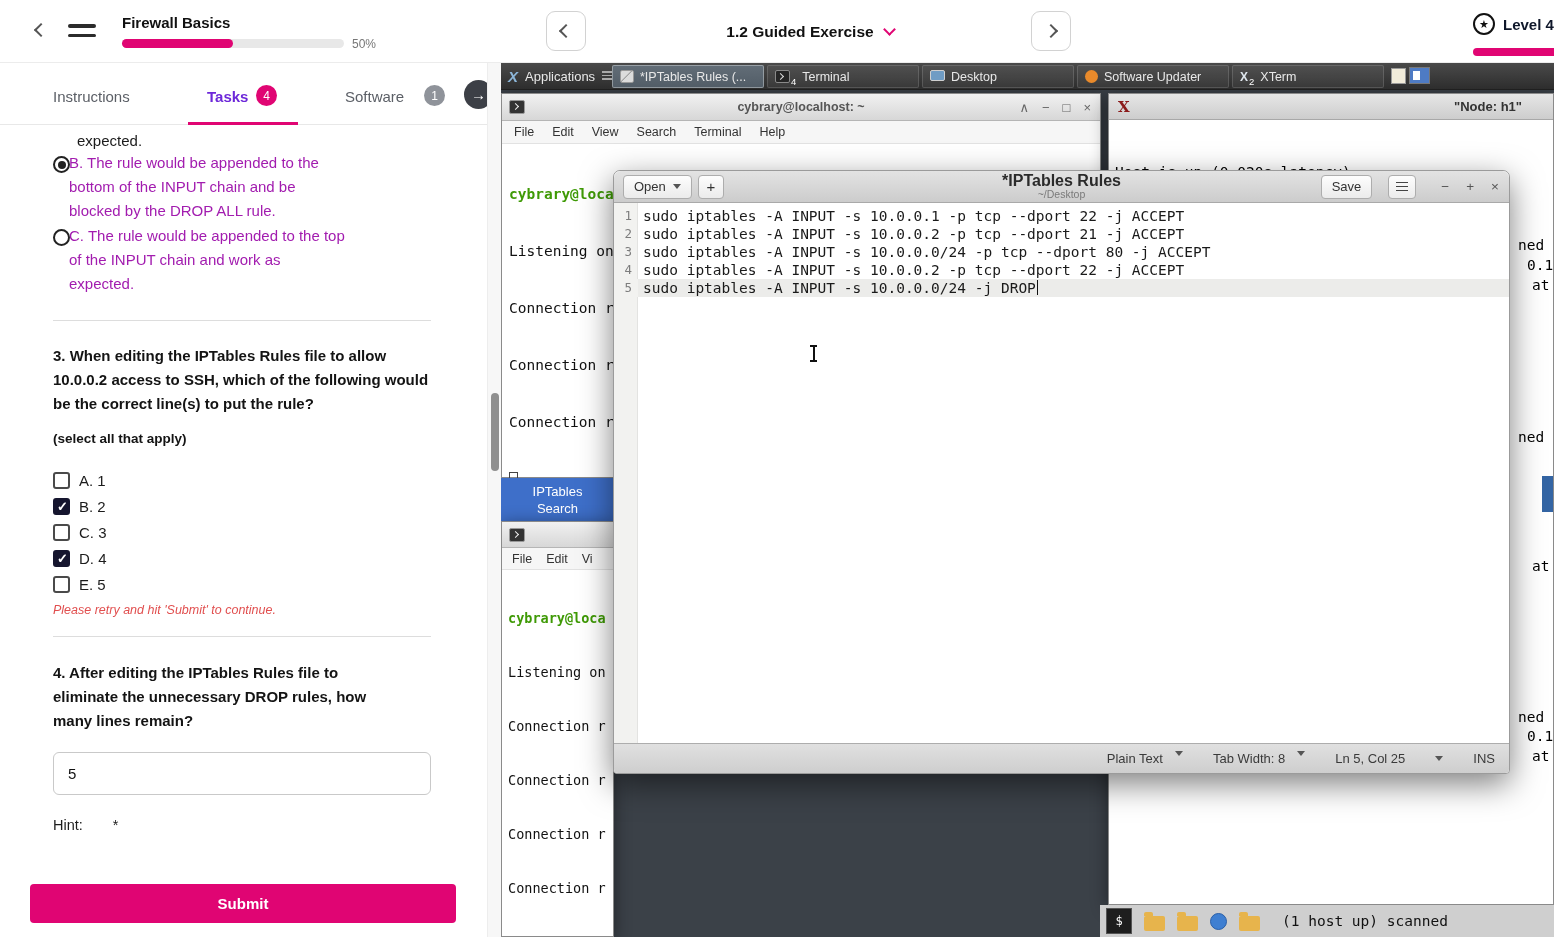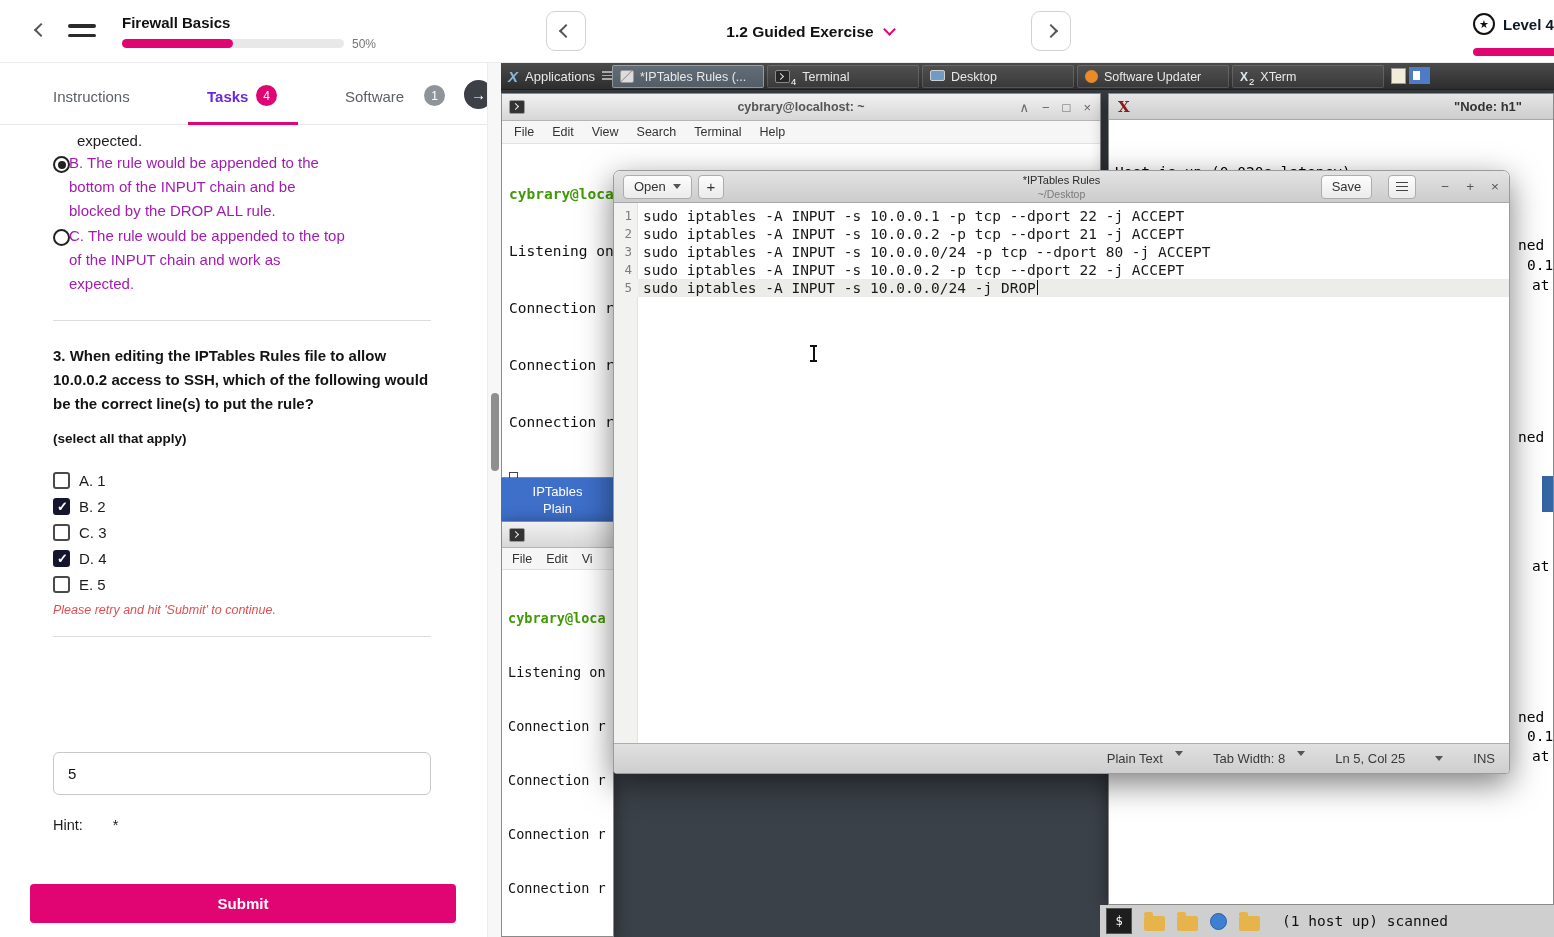--- a/index.html
+++ b/index.html
@@ -124,21 +124,21 @@
   .x-sel{position:absolute;left:433px;top:382px;width:13px;height:36px;background:#3465a4}
 
   
   .gedit{position:absolute;left:112px;top:107px;width:897px;height:604px;background:#fff;border:1px solid #9b9b9b;border-radius:7px 7px 4px 4px;box-shadow:0 10px 32px rgba(0,0,0,.5);z-index:4}
   .g-header{height:32px;background:linear-gradient(#e3e3e3,#cccccc);border-bottom:1px solid #a9a9a9;border-radius:7px 7px 0 0;position:relative;display:flex;align-items:center}
   .g-btn{height:24px;border:1px solid #adadad;border-radius:4px;background:linear-gradient(#fdfdfd,#ebebeb);font-size:13px;color:#333;display:flex;align-items:center;justify-content:center;padding:0 10px;cursor:pointer}
   .g-open{margin-left:9px;gap:7px}
   .g-plus{width:26px;margin-left:6px;font-size:15px}
   .caret-dn{width:0;height:0;border-left:4px solid transparent;border-right:4px solid transparent;border-top:5px solid #555}
   .g-titlebox{position:absolute;left:200px;right:200px;top:2px;text-align:center;pointer-events:none}
-  .g-title{font-size:11px;font-weight:400;color:#2b2b2b;line-height:15px}
+  .g-title{font-size:16px;font-weight:700;color:#2b2b2b;line-height:15px}
   .g-sub{font-size:10.5px;color:#7a7a7a;line-height:12px}
   .g-right{position:absolute;right:10px;display:flex;align-items:center;gap:16px}
   .g-menu-btn{width:28px;flex-direction:column;gap:2.5px}
   .g-menu-btn i{display:block;width:12px;height:1.5px;background:#444}
   .g-ctrls{display:flex;gap:17px;color:#555;font-size:13.5px;margin-left:9px}
   .g-ctrls span{cursor:pointer}
   .g-edit{position:absolute;top:32px;bottom:30px;left:0;right:0;background:#fff;overflow:hidden;font-family:"DejaVu Sans Mono",monospace;font-size:14.5px}
   .g-gutter{position:absolute;left:0;top:0;bottom:0;width:24px;background:#f2f2f0;border-right:1px solid #e3e3e1}
   .g-rows{position:relative;padding-top:4px}
   .g-row{position:relative;height:18px;line-height:18px;padding-left:29px;white-space:pre}
@@ -242,20 +242,21 @@
     <div class="cb-row">
         <span class="cb"></span>
         <span class="cb-label">E. 5</span>
       </div>
   </div>
 
   <div class="retry">Please retry and hit 'Submit' to continue.</div>
 
   <div class="hr h2"></div>
 
+  <div class="q-text q4">4. After editing the IPTables Rules file to eliminate the unnecessary DROP rules, how many lines remain?</div>
   <input class="answer-input" value="5" style="">
   <div class="hint">
     <span class="hint-label">Hint:</span>
     <span class="hint-val">*</span>
   </div>
   <button class="submit-btn">Submit</button>
 
   <div class="sbar">
       <div class="sthumb"></div>
     </div>
@@ -344,21 +345,21 @@
     <span class="x-frag" style="left:418px;top:163px">0.10</span>
     <span class="x-frag" style="left:423px;top:183px">at 2</span>
     <span class="x-frag" style="left:409px;top:335px">ned</span>
     <span class="x-frag" style="left:423px;top:464px">at 2</span>
     <span class="x-frag" style="left:409px;top:615px">ned</span>
     <span class="x-frag" style="left:418px;top:634px">0.10</span>
     <span class="x-frag" style="left:423px;top:654px">at 2</span>
     <span class="x-sel"></span>
   </div>
 
-  <div class="t2-label">IPTables Plain</div>
+  <div class="t2-label">IPTables Search</div>
   <div class="win term2">
     <div class="titlebar">
       <span class="tbar-appicon"></span>
     </div>
     <div class="menubar">
       <span>File</span>
       <span>Edit</span>
       <span>Vi</span>
     </div>
     <div class="term-body">

